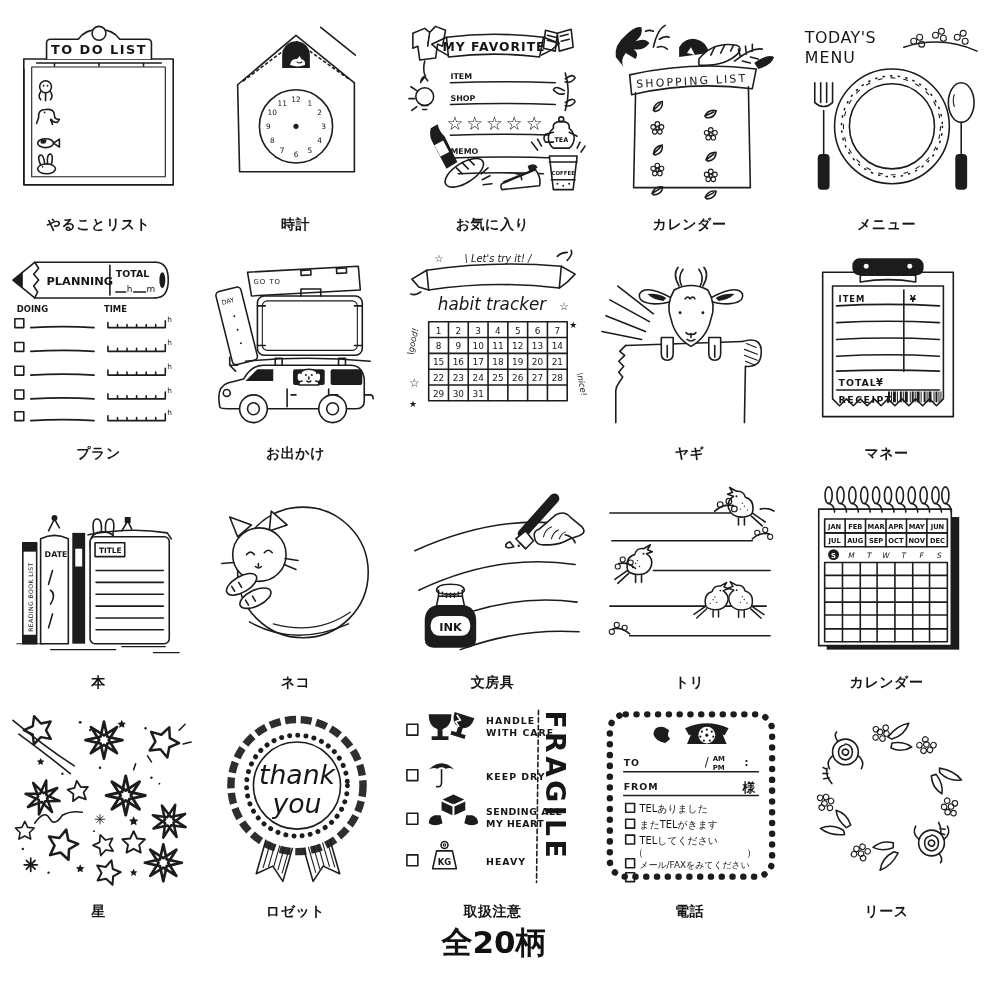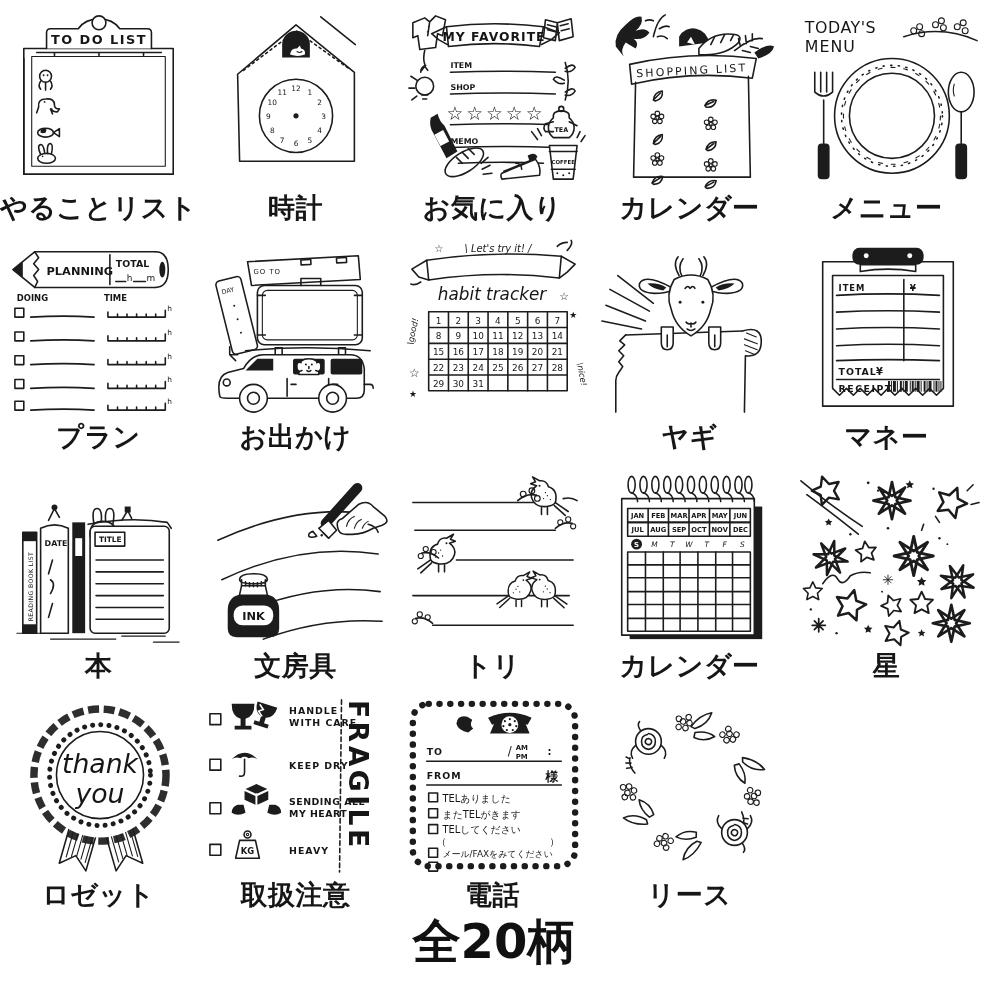--- a/index.html
+++ b/index.html
@@ -1,22 +1,22 @@
 <!DOCTYPE html>
 <html><head>
 <meta charset="utf-8">
 <style>
 *{margin:0;padding:0;box-sizing:border-box}
 html,body{width:988px;height:983px;background:#fff;overflow:hidden;
   font-family:"DejaVu Sans","Liberation Sans",sans-serif;color:#151515}
-.grid{display:grid;grid-template-columns:repeat(5,197px);width:836px;padding-top:0}
+.grid{display:grid;grid-template-columns:repeat(5,197px);width:836px;padding-top:10px}
 .cell{height:229px;display:flex;flex-direction:column;align-items:center;justify-content:space-between;padding-top:3px}
 .art{width:188px;height:192px;display:block}
-.caption{font-size:27px;font-weight:700;line-height:1;padding-bottom:8px;letter-spacing:.5px;color:#161616}
-.footer{text-align:center;font-size:48px;font-weight:700;color:#111;line-height:1;margin-top:1px}
+.caption{font-size:14px;font-weight:700;line-height:1;padding-bottom:8px;letter-spacing:.5px;color:#161616}
+.footer{text-align:center;font-size:31px;font-weight:700;color:#111;line-height:1;margin-top:1px}
 svg text{font-family:"DejaVu Sans","Liberation Sans",sans-serif}
 .s{stroke:#1c1c1c;stroke-width:1.6;fill:none;stroke-linecap:round;stroke-linejoin:round}
 .sn{stroke:#1c1c1c;stroke-width:1.1;fill:none;stroke-linecap:round;stroke-linejoin:round}
 .sf{stroke:#1c1c1c;stroke-width:1.6;fill:#fff;stroke-linecap:round;stroke-linejoin:round}
 .f{fill:#1c1c1c;stroke:none}
 .t{fill:#161616;stroke:none}
 </style>
 </head>
 <body>
 
@@ -448,20 +448,42 @@
         <rect class="s" x="91" y="68" width="30" height="14"></rect>
         <text class="t" x="95" y="78" font-size="7.5" font-weight="bold">TITLE</text>
         <path class="s" d="M92 96 h68 M92 108 h68 M92 120 h68 M92 132 h68 M92 144 h68 M92 156 h68"></path>
         <path class="s" d="M118 56 l6-10 M124 46 l4 8"></path>
           <rect class="f" x="121" y="42" width="6" height="6"></rect>
       </g>
     </svg>
     <div class="caption">本</div>
   </div>
 
+  <div class="cell">
+    <svg class="art" viewBox="0 0 190 185">
+      <circle class="s" cx="102" cy="98" r="66"></circle>
+      <path class="s" d="M48 148 q46 26 100 2"></path>
+      <g>
+        <path class="sf" d="M36 62 L28 42 L50 50 Z"></path>
+        <path class="sf" d="M68 56 L70 36 L86 50 Z"></path>
+        <circle class="sf" cx="58" cy="80" r="27"></circle>
+        <path class="s" d="M45 80 q4-5 8 0 M63 78 q4-5 8 0"></path>
+        <path class="s" d="M54 92 q3 3 6 0 M57 92 v-3"></path>
+        <path class="s" d="M84 84 l13 2 M83 90 l12 5 M32 88 l-12 1"></path>
+      </g>
+      <g>
+        <ellipse class="sf" cx="40" cy="110" rx="17" ry="8" transform="rotate(-30 40 110)"></ellipse>
+        <path class="s" d="M30 112 l3 5 M37 108 l3 5"></path>
+        <ellipse class="sf" cx="54" cy="124" rx="17" ry="8" transform="rotate(-26 54 124)"></ellipse>
+        <path class="s" d="M44 126 l3 5 M51 122 l3 5"></path>
+      </g>
+      <path class="sn" d="M150 138 q-34 24-78 12"></path>
+    </svg>
+    <div class="caption">ネコ</div>
+  </div>
 
   <div class="cell">
     <svg class="art" viewBox="0 0 190 185">
       <path class="s" d="M16 76 Q100 38 174 50 M20 116 Q100 78 178 90 M30 154 Q108 118 180 128 M62 176 Q122 154 182 158"></path>
       <g>
         <path class="s" d="M40 122 h24 l2 9 M38 131 l2-9"></path>
         <path class="s" d="M38 116 q0-6 14-6 t14 6 q0 4-14 4 t-14-4 M40 116 v6 M44 118 v4 M48 119 v4 M52 119 v4 M56 119 v4 M60 118 v4 M64 116 v6"></path>
         <path class="f" d="M38 131 q-12 3-12 16 v18 q0 9 9 9 h34 q9 0 9-9 v-18 q0-13-12-16 z"></path>
         <rect fill="#fff" x="32" y="142" width="40" height="20" rx="9"></rect>
         <text class="t" x="52" y="157" font-size="11.5" font-weight="bold" text-anchor="middle">INK</text>

